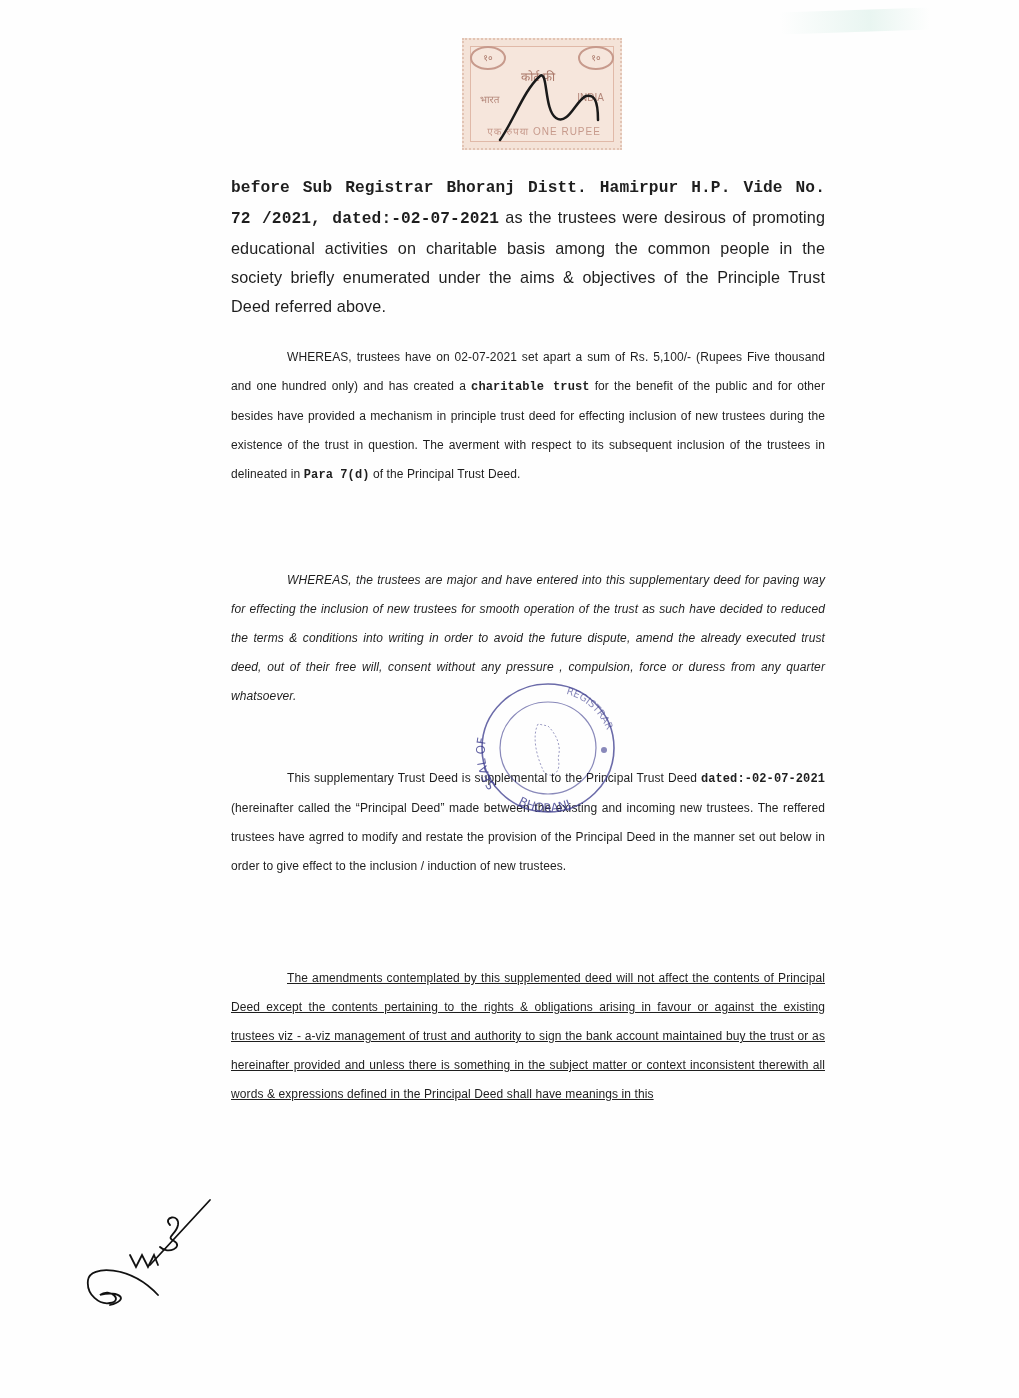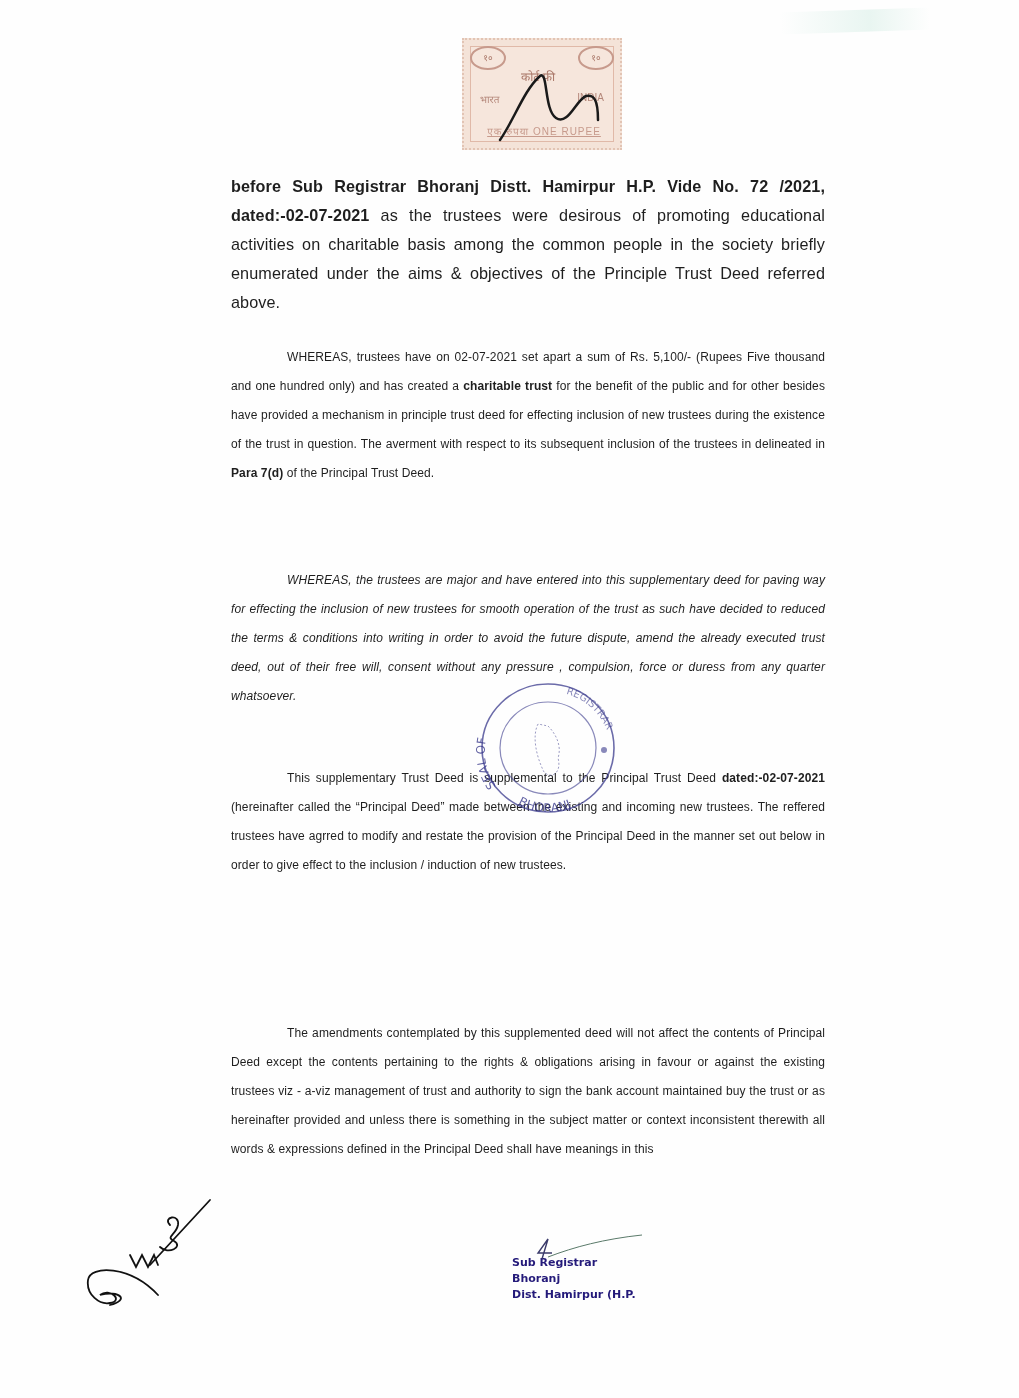--- a/index.html
+++ b/index.html
@@ -13,27 +13,27 @@
   .stamp { position: absolute; left: 462px; top: 38px; width: 160px; height: 112px;
            background: #f4e3d8; border: 2px dotted #e2c4b4; box-sizing: border-box; }
   .stamp .inner { position: absolute; left: 6px; top: 6px; right: 6px; bottom: 6px;
                   border: 1px solid #e0b9a8; background: #f6e6dc; }
   .stamp .oval { position: absolute; width: 32px; height: 20px; border: 2px solid #c79a8c; border-radius: 50%;
                  font-size: 9px; color: #a87566; text-align: center; line-height: 20px; top: 6px; }
   .stamp .oval.l { left: 6px; } .stamp .oval.r { right: 6px; }
   .stamp .top-text { position: absolute; left: 54px; top: 28px; width: 40px; font-size: 12px; color: #a87566; text-align: center; }
   .stamp .side { position: absolute; font-size: 10px; color: #b4877a; top: 52px; }
   .stamp .side.l { left: 16px; } .stamp .side.r { right: 16px; }
-  .stamp .bottom-text { position: absolute; left: 20px; bottom: 10px; width: 120px; font-size: 10px; color: #c79a8c; text-align: center; letter-spacing: 1px; text-decoration: underline; }
+  .stamp .bottom-text { position: absolute; left: 20px; bottom: 10px; width: 120px; font-size: 10px; color: #c79a8c; text-align: center; letter-spacing: 1px; }
   .stamp svg { position: absolute; left: 0; top: 0; }
   
   .para { position: absolute; left: 231px; width: 594px; font-size: 12px; line-height: 29px;
           text-align: justify; letter-spacing: 0.1px; }
   .para .indent { display: inline-block; width: 56px; }
-  .bold { font-weight: bold; }
+  .bold { font-weight: bold; font-family: Liberation Mono, monospace; }
   .seal { position: absolute; left: 466px; top: 676px; width: 160px; height: 140px; }
   .signature { position: absolute; left: 70px; top: 1195px; width: 170px; height: 120px; }
   .registrar { position: absolute; left: 512px; top: 1255px; color: #241a7a; font-weight: bold;
                font-size: 11px; line-height: 16px; font-family: "DejaVu Sans", sans-serif; }
   .registrar .sig-mark { position: absolute; left: 22px; top: -22px; width: 110px; height: 30px; }
 </style>
 </head>
 <body>
 
 <div class="page">
@@ -61,21 +61,21 @@
   </div>
 
   <div class="para" style="top:566px;font-style:italic;">
     <span class="indent"></span><span>WHEREAS, the trustees are major and have entered into this supplementary deed for paving way for effecting the inclusion of new trustees for smooth operation of the trust as such have decided to reduced the terms &amp; conditions into writing in order to avoid the future dispute, amend the already executed trust deed, out of their free will, consent without any pressure , compulsion, force or duress from any quarter whatsoever.</span>
   </div>
 
   <div class="para" style="top:764px;">
     <span class="indent"></span><span>This supplementary Trust Deed is supplemental to the Principal Trust Deed </span><span class="bold">dated:-02-07-2021</span><span> (hereinafter called the “Principal Deed” made between the existing and incoming new trustees. The reffered trustees have agrred to modify and restate the provision of the Principal Deed in the manner set out below in order to give effect to the inclusion / induction of new trustees.</span>
   </div>
 
-  <div class="para" style="top:1019px;">
+  <div class="para" style="top:964px;text-decoration:underline;">
     <span class="indent"></span><span>The amendments contemplated by this supplemented deed will not affect the contents of Principal Deed except the contents pertaining to the rights &amp; obligations arising in favour or against   the existing trustees viz - a-viz management of trust and authority to sign the bank account maintained buy the trust or as hereinafter provided and unless there is something in the subject matter or context inconsistent therewith all words &amp;  expressions defined in the Principal Deed  shall have meanings in this</span>
   </div>
 
   <svg class="seal" viewBox="0 0 160 140">
     <defs>
       <path id="sealArcL" d="M 30 110 A 60 60 0 0 1 60 18"></path>
       <path id="sealArcR" d="M 100 18 A 60 60 0 0 1 140 100"></path>
       <path id="sealArcB" d="M 52 128 A 60 60 0 0 0 112 128"></path>
     </defs>
     <ellipse cx="82" cy="72" rx="66" ry="64" fill="none" stroke="#3a3a8c" stroke-width="1.6" opacity="0.75"></ellipse>
@@ -87,22 +87,13 @@
     <text font-size="12" fill="#3a3a8c" opacity="0.8" font-family="DejaVu Sans, sans-serif"><textPath href="#sealArcB">BHORANJ</textPath></text>
   </svg>
 
   <svg class="signature" viewBox="0 0 170 120">
     <path d="M 140 5 L 80 70" fill="none" stroke="#111" stroke-width="1.8" stroke-linecap="round"></path>
     <path d="M 100 30 C 92 22, 110 18, 108 30 C 106 40, 95 42, 104 46 C 114 52, 98 60, 90 52" fill="none" stroke="#111" stroke-width="1.8" stroke-linecap="round"></path>
     <path d="M 60 60 L 66 72 L 72 60 L 78 72 L 84 60 L 88 70" fill="none" stroke="#111" stroke-width="1.8" stroke-linecap="round"></path>
     <path d="M 88 100 C 60 70, 20 70, 18 85 C 16 100, 30 110, 40 108 C 54 106, 40 92, 30 100 C 50 95, 60 105, 40 110" fill="none" stroke="#111" stroke-width="1.8" stroke-linecap="round"></path>
   </svg>
 
-  <div class="registrar">
-    <svg class="sig-mark" viewBox="0 0 110 30">
-      <path d="M 8 26 L 14 6 L 4 20 L 18 20" fill="none" stroke="#3a3a6a" stroke-width="1.4"></path>
-      <path d="M 14 24 C 40 14, 70 6, 108 2" fill="none" stroke="#5a7a6a" stroke-width="1"></path>
-    </svg>
-    <div>Sub Registrar</div>
-    <div>Bhoranj</div>
-    <div>Dist. Hamirpur (H.P.</div>
-  </div>
 </div>
 
 </body></html>

